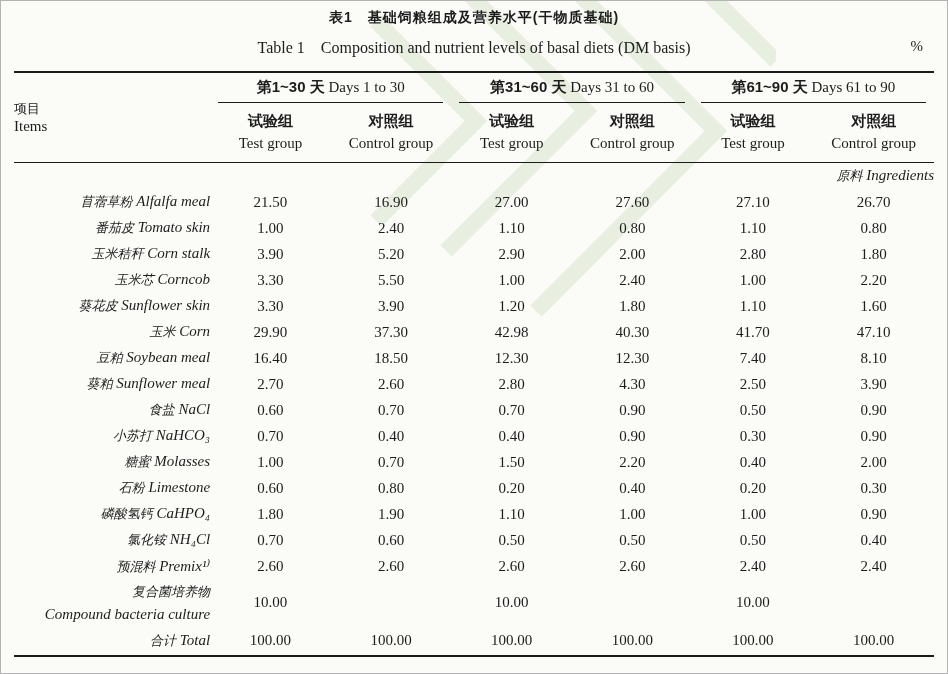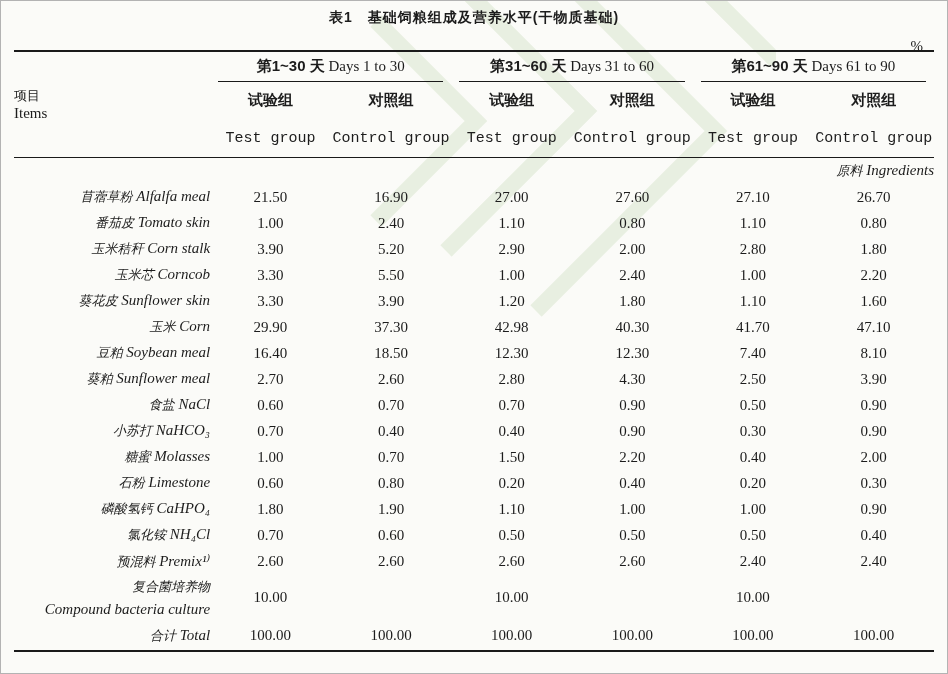--- a/index.html
+++ b/index.html
@@ -25,21 +25,21 @@
   th{font-weight:normal;}
   .items-cell{
     text-align:left;vertical-align:middle;font-size:15px;
     border-bottom:1.5px solid #1a1a1a;padding:0;
   }
   .items-cell .zh{display:block;}
   .group-cell{padding:5px 8px 0;vertical-align:bottom;}
   .group-cell .rule{border-bottom:1.2px solid #1a1a1a;padding-bottom:5px;font-size:15px;white-space:nowrap;}
   .hzh{font-weight:bold;font-family:"Liberation Sans","DejaVu Sans",sans-serif;font-size:15px;}
   .sub-cell{padding:9px 0 10px;border-bottom:1.5px solid #1a1a1a;font-size:15px;vertical-align:middle;}
-  .sub-cell .en{margin-top:20px;font-family:Liberation Mono, monospace;}
+  .sub-cell .en{margin-top:4px;}
   tbody td{height:26px;font-size:15px;padding:0;}
   .label-cell{text-align:right;white-space:nowrap;font-style:italic;}
   .label-zh{font-family:"Liberation Sans","DejaVu Sans",sans-serif;font-size:13px;}
   .value-cell{text-align:center;}
   tr.tall-row td{height:47px;}
   tr.total-row td{height:29px;margin-top:20px;}
   .twoline div{line-height:22px;}
 </style>
 </head>
 <body>
@@ -50,20 +50,21 @@
       <path d="M30 30 L130 130 L30 230"></path>
       <path d="M100 -20 L240 120 L100 260"></path>
       <path d="M190 -40 L370 140 L190 320"></path>
       <path d="M300 -60 L430 70"></path>
     </g>
   </svg>
 
   <div class="content">
     <div class="title-zh">表1　基础饲粮组成及营养水平(干物质基础)</div>
     <div class="title-row">
+      <span>Table 1　Composition and nutrient levels of basal diets (DM basis)</span>
       <span class="unit">%</span>
     </div>
 
     <table class="diet">
       <colgroup>
         <col class="c-label">
           <col class="c-val">
           <col class="c-val">
           <col class="c-val">
         <col class="c-val">

